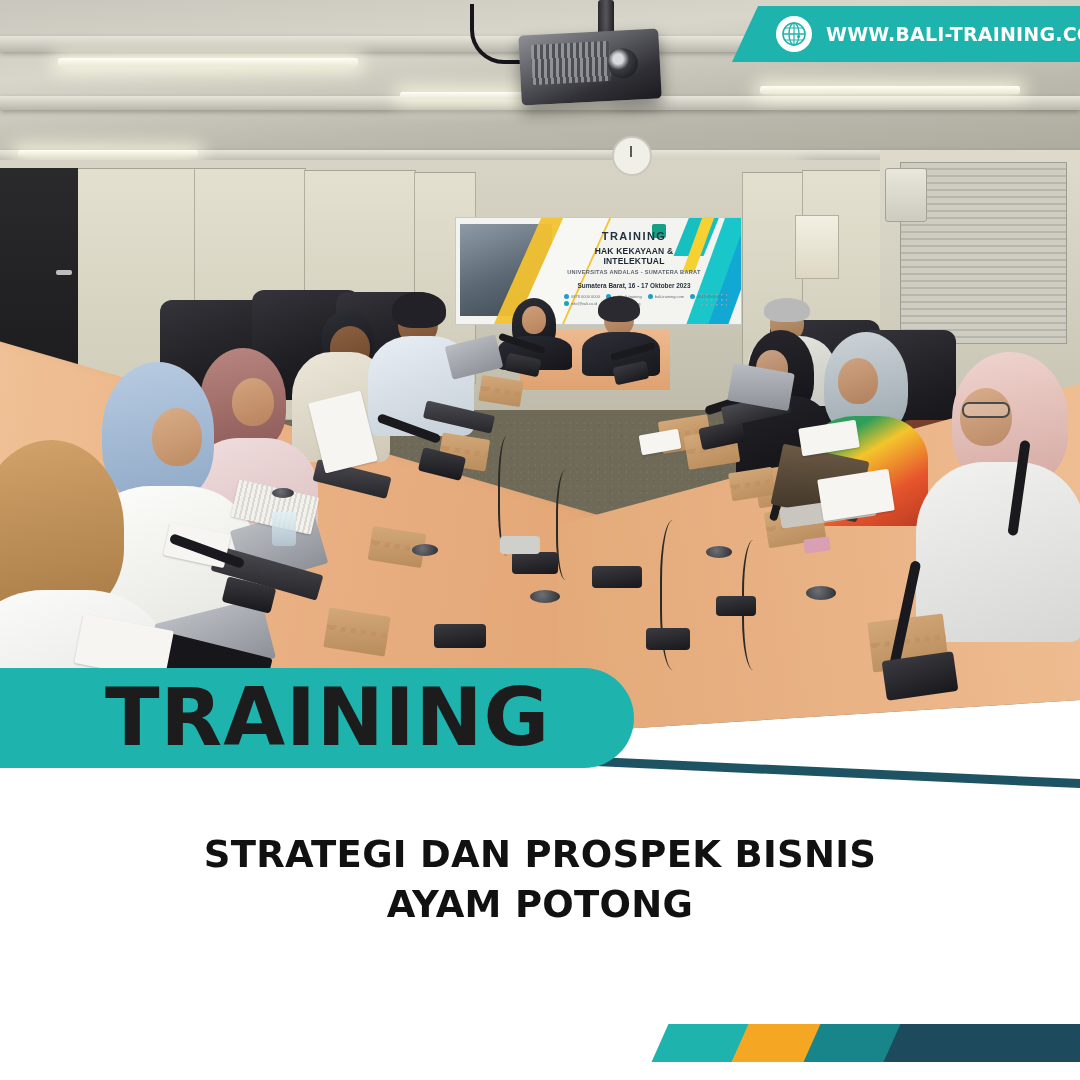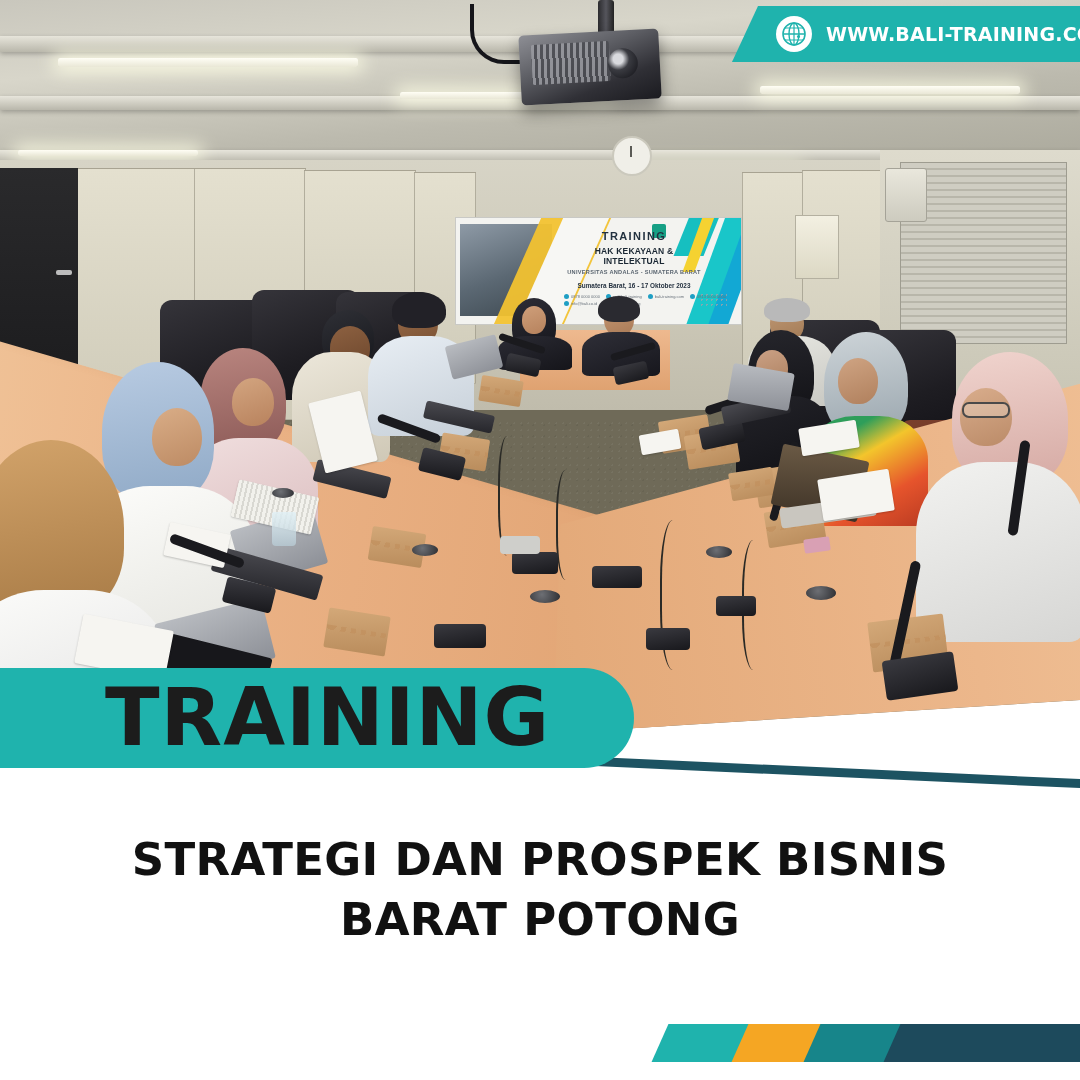--- a/index.html
+++ b/index.html
@@ -367,21 +367,21 @@
 
   
   .title-block {
     position:absolute; left:0; top:830px; width:1080px;
     text-align:center;
     z-index:20;
   }
   .title-line {
     font-family:"DejaVu Sans", sans-serif;
     font-weight:900;
-    font-size:45px;
+    font-size:37px;
     color:#111111;
     letter-spacing:.3px;
     line-height:1.34;
   }
 
   
   .bottom-bars {
     position:absolute; left:0; bottom:18px; width:1080px; height:38px;
     z-index:20;
   }
@@ -632,21 +632,21 @@
   </div>
 
   <div class="diag-line" style="background: rgb(29, 83, 98);"></div>
 
   <div class="training-pill" style="background: rgb(31, 179, 173);">
     <div class="training-word">TRAINING</div>
   </div>
 
   <div class="title-block">
     <div class="title-line">STRATEGI DAN PROSPEK BISNIS</div>
-    <div class="title-line">BARAT POTONG</div>
+    <div class="title-line">AYAM POTONG</div>
   </div>
 
   <div class="bottom-bars">
     <div class="bbar" id="bb0" style="left: 660px; width: 88px; background: rgb(31, 179, 173);"></div>
     <div class="bbar" id="bb1" style="left: 740px; width: 78px; background: rgb(245, 166, 35);"></div>
     <div class="bbar" id="bb2" style="left: 812px; width: 88px; background: rgb(23, 133, 138);"></div>
     <div class="bbar" id="bb3" style="left: 892px; width: 230px; background: rgb(29, 74, 92);"></div>
   </div>
 
 </div>

